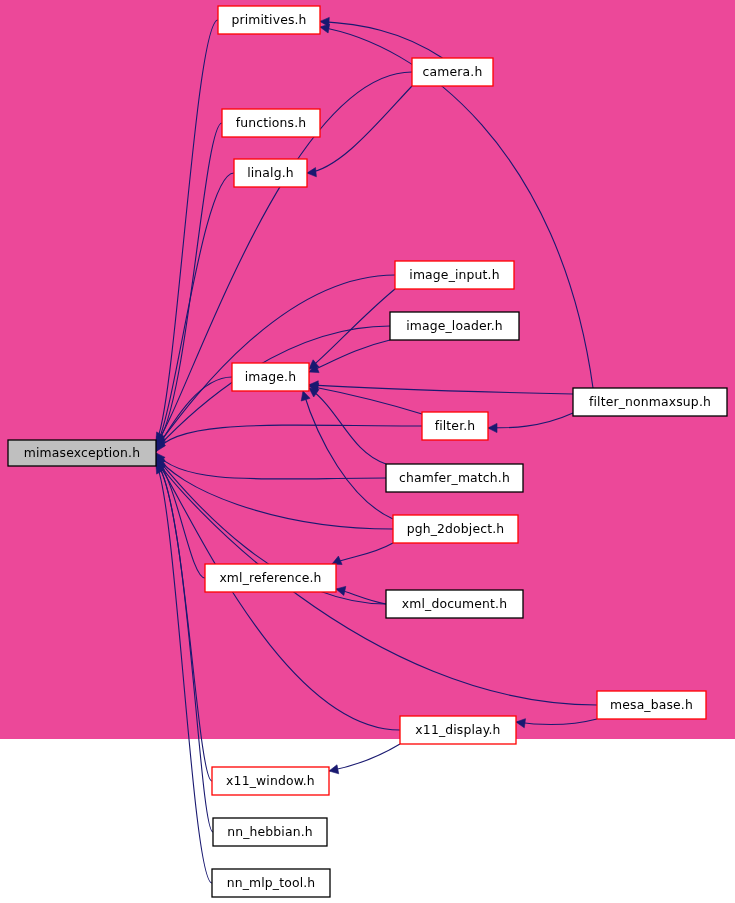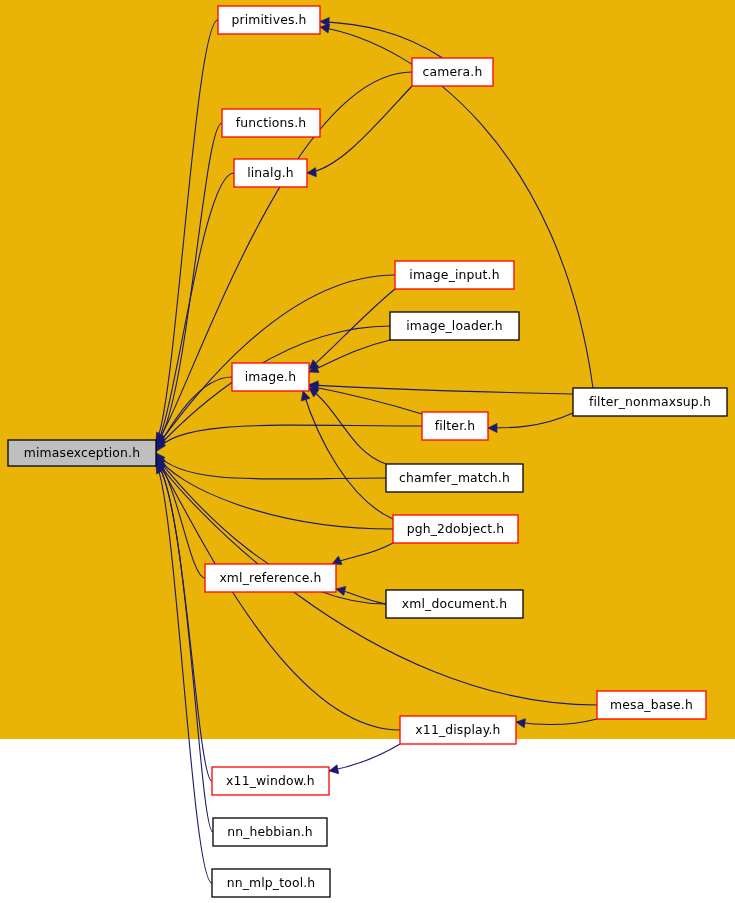--- a/index.html
+++ b/index.html
@@ -10,21 +10,21 @@
   body {
     width: 735px;
     height: 903px;
     font-family: "DejaVu Sans", sans-serif;
     overflow: hidden;
   }
   #graph-root {
     position: relative;
     width: 735px;
     height: 739px;
-    background: #eab308;
+    background: #ec4899;
   }
   svg#graph-svg {
     position: absolute;
     left: 0;
     top: 0;
     width: 735px;
     height: 903px;
     display: block;
   }
   .edge-path {

